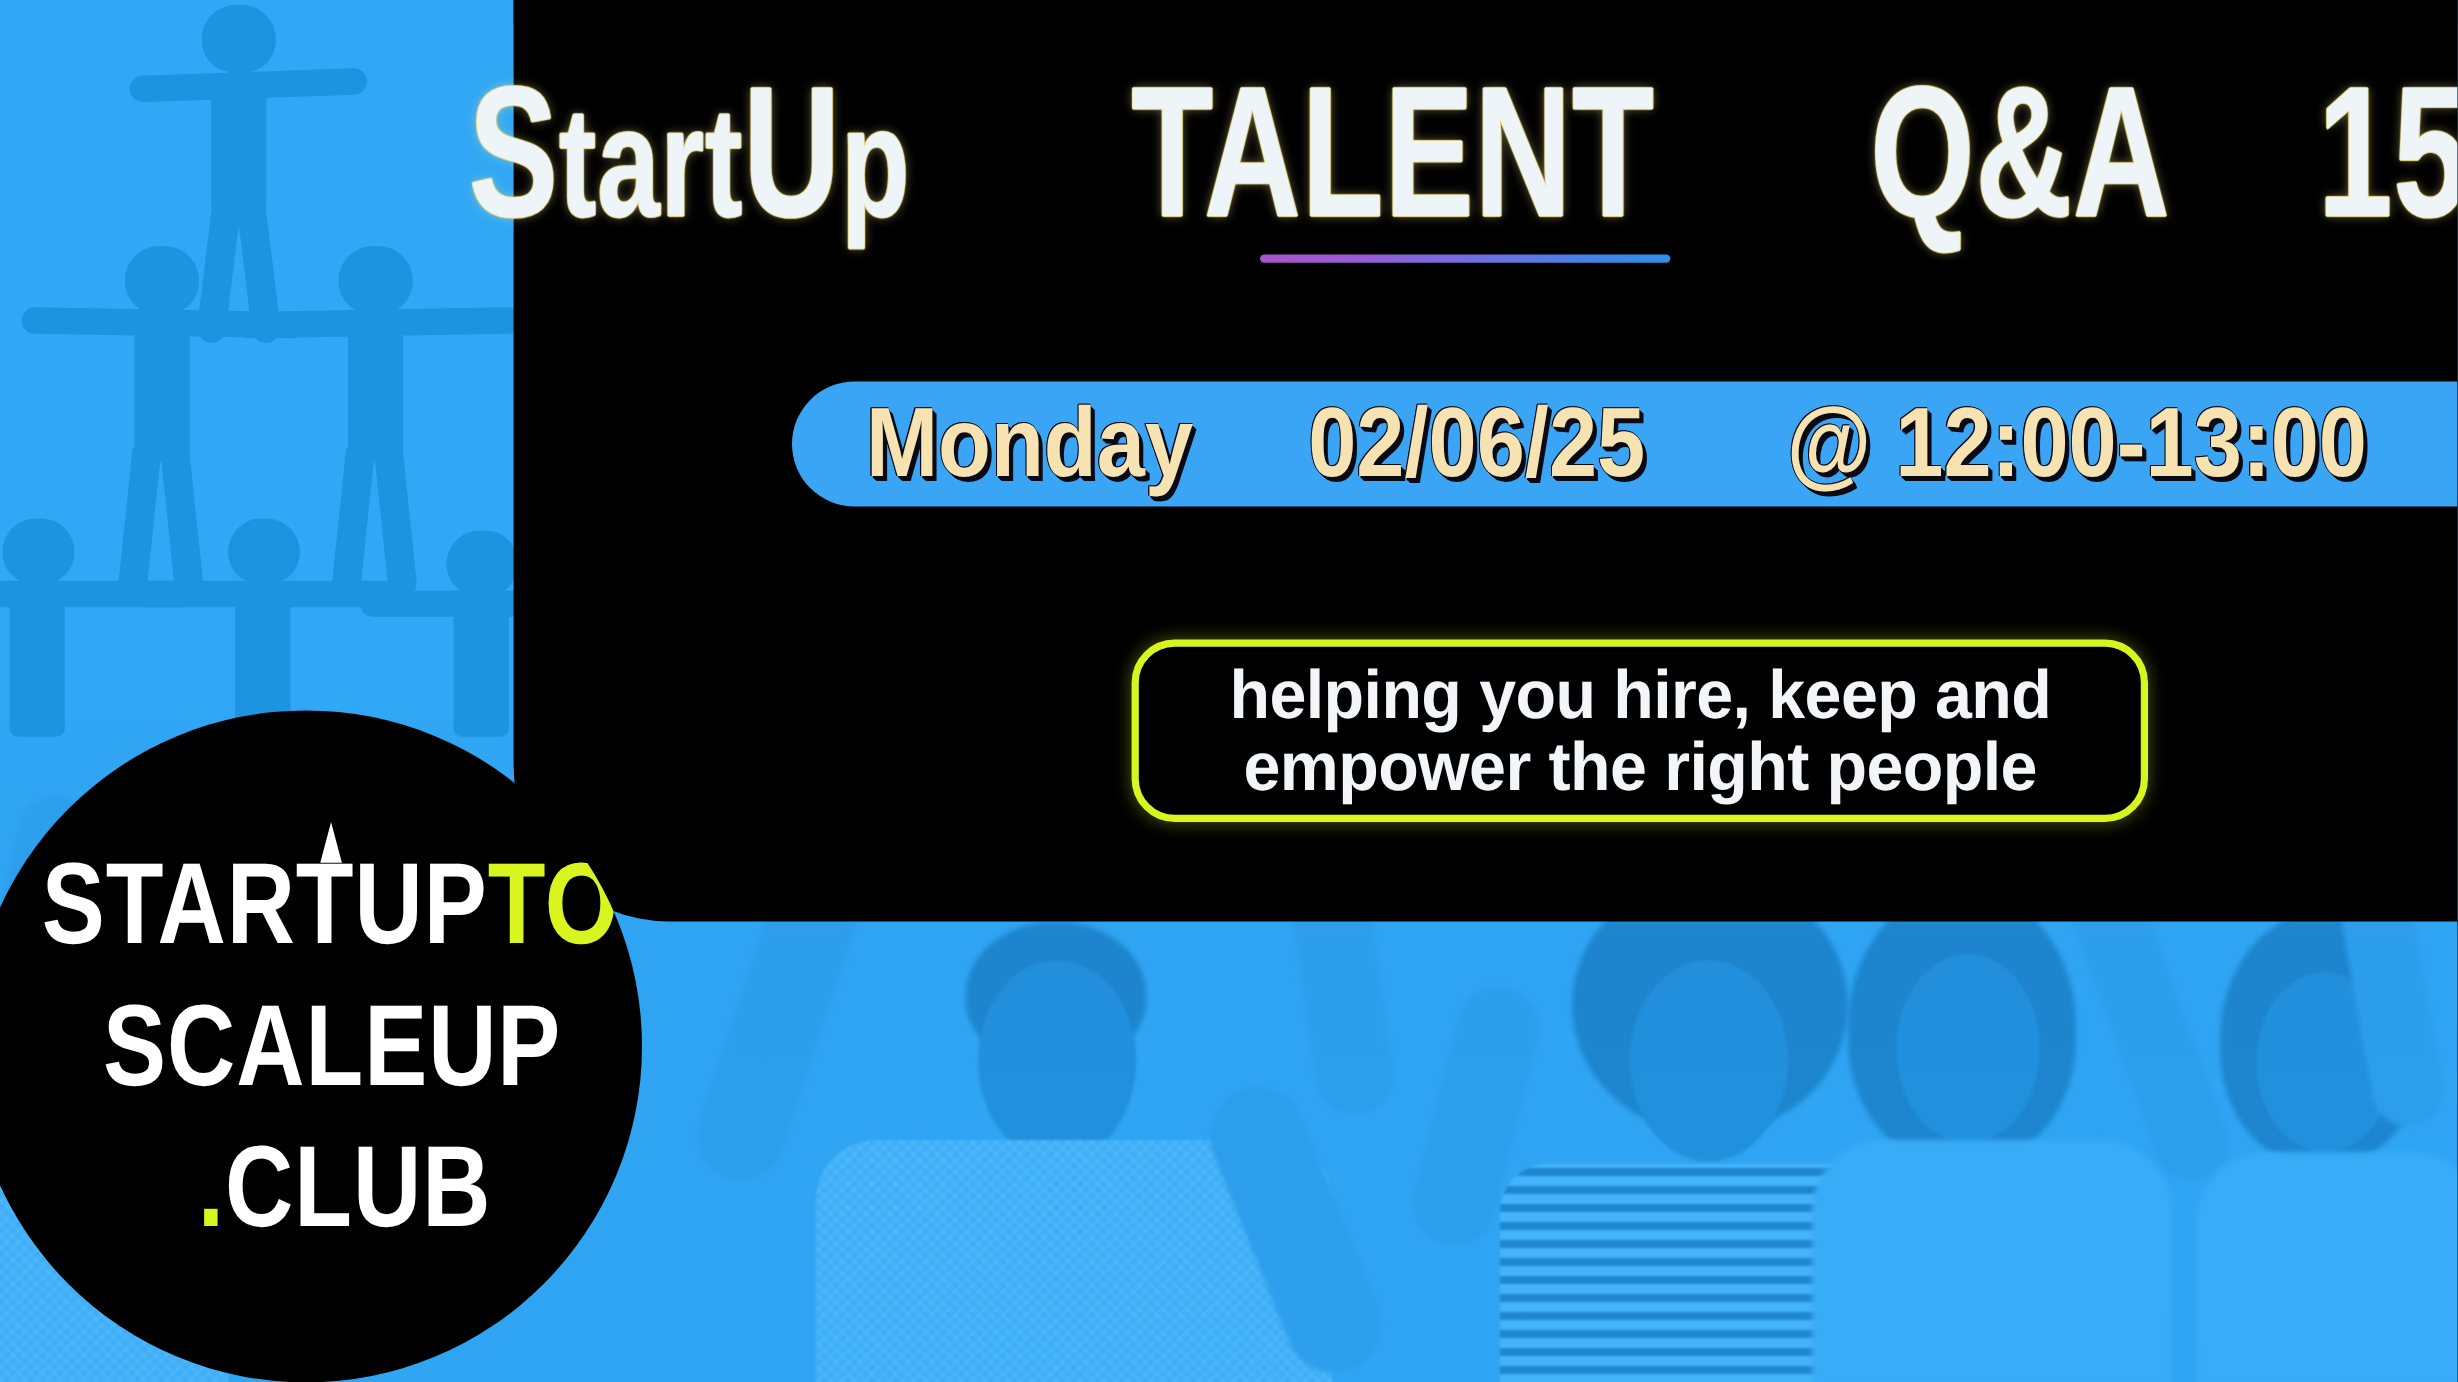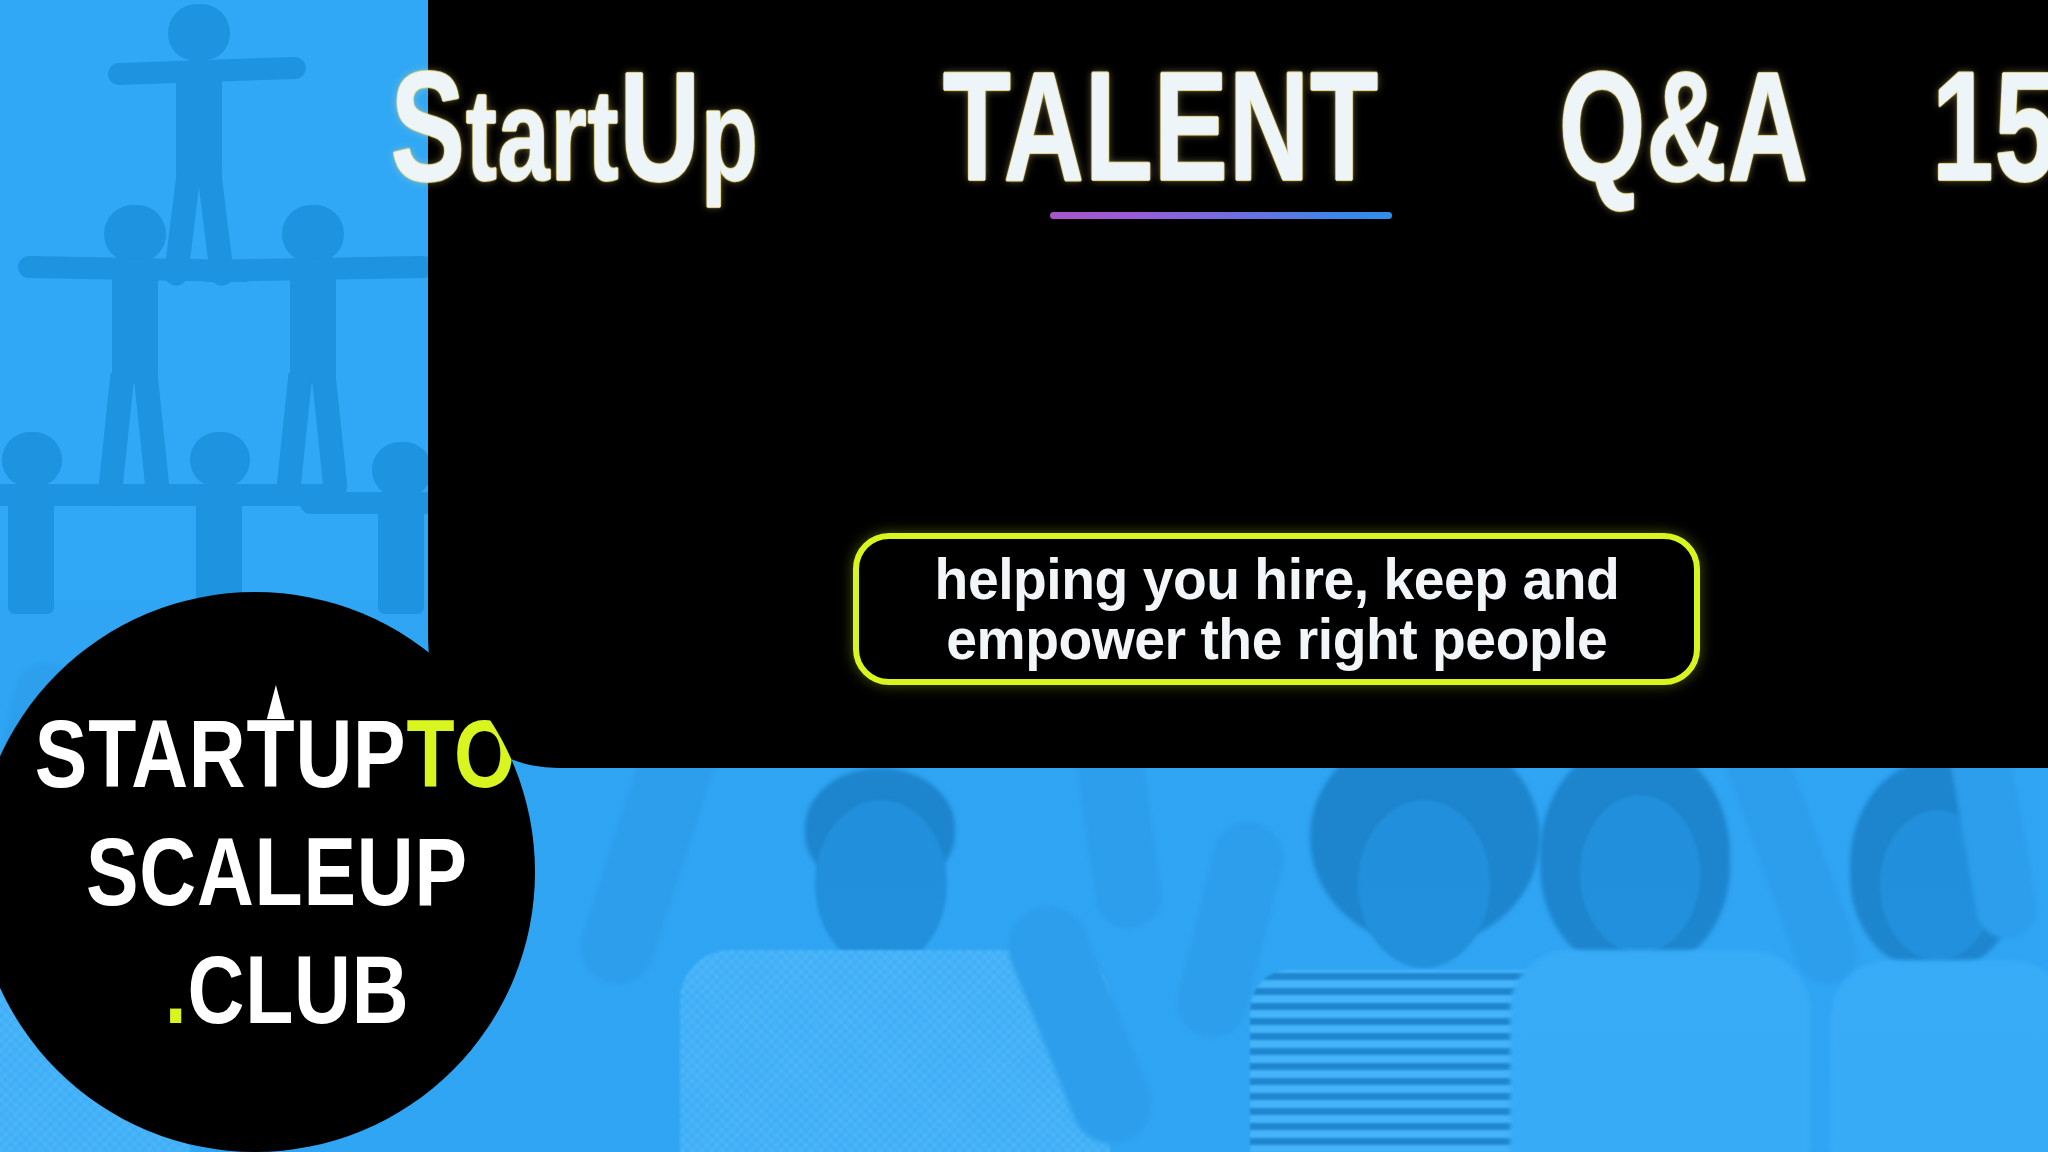--- a/index.html
+++ b/index.html
@@ -193,21 +193,21 @@
       -1px 0 0 #0a0a14,
       0 -1px 0 #0a0a14,
       -1px -1px 0 #0a0a14;
   }
   .d-day  { margin-right: 58px; }
   .d-date { margin-right: 66px; }
 
   
   .tagline-box {
     position: absolute;
-    left: 853px; top: 533px;
+    left: 943px; top: 533px;
     width: 835px; height: 140px;
     border: 6px solid #D9F520;
     border-radius: 36px;
     background: #000;
     display: flex;
     flex-direction: column;
     align-items: center;
     justify-content: center;
     z-index: 10;
     box-shadow: 0 0 14px rgba(217,245,32,.35);
@@ -348,20 +348,25 @@
   <div class="black-strip-top"></div>
 
   <div class="title-row">
     <span class="title-word t-startup"><span class="cap">S</span><span>tart</span><span class="cap">U</span><span>p</span></span>
     <span class="title-word t-talent">TALENT</span>
     <span class="title-word t-qa">Q&amp;A</span>
     <span class="title-word t-num">156</span>
   </div>
   <div class="talent-underline"></div>
 
+  <div class="date-banner">
+    <span class="date-text d-day">Monday</span>
+    <span class="date-text d-date">02/06/25</span>
+    <span class="date-text d-time">@ 12:00-13:00</span>
+  </div>
 
   <div class="tagline-box">
     <div class="tagline-line">helping you hire, keep and</div>
     <div class="tagline-line">empower the right people</div>
   </div>
 
   <div class="logo-circle">
     <div class="logo-line logo-l1">
       <span class="w">STARTUP</span><span class="g">TO</span>
       <span class="rocket-tip" style="left:283px; top:-21px;"></span>

